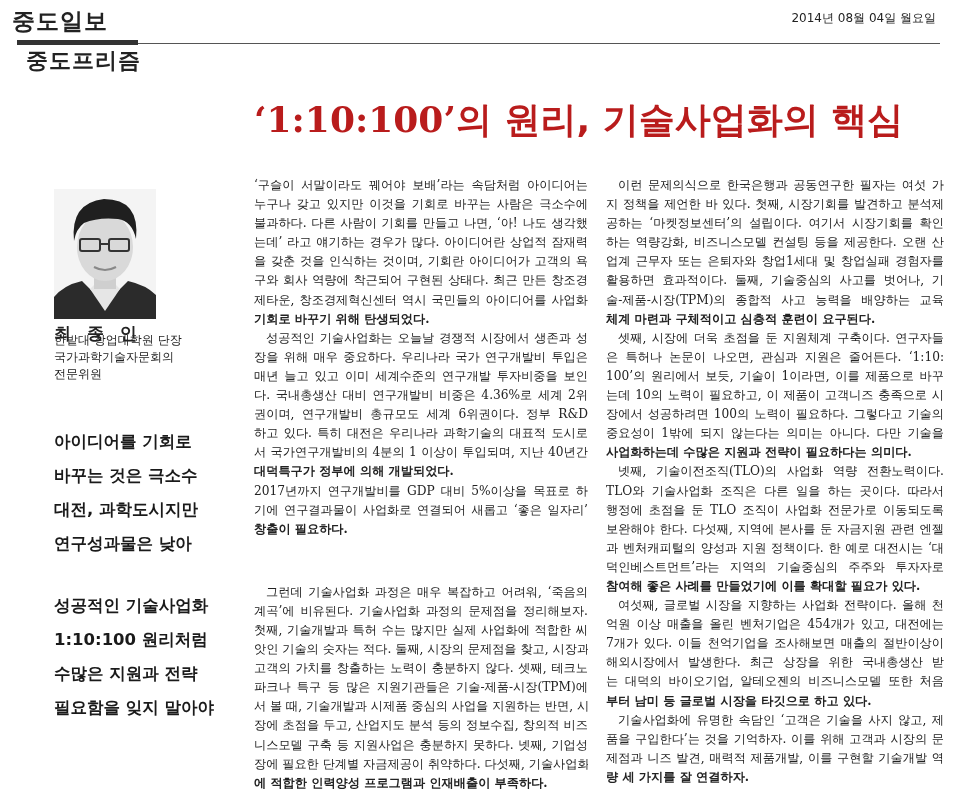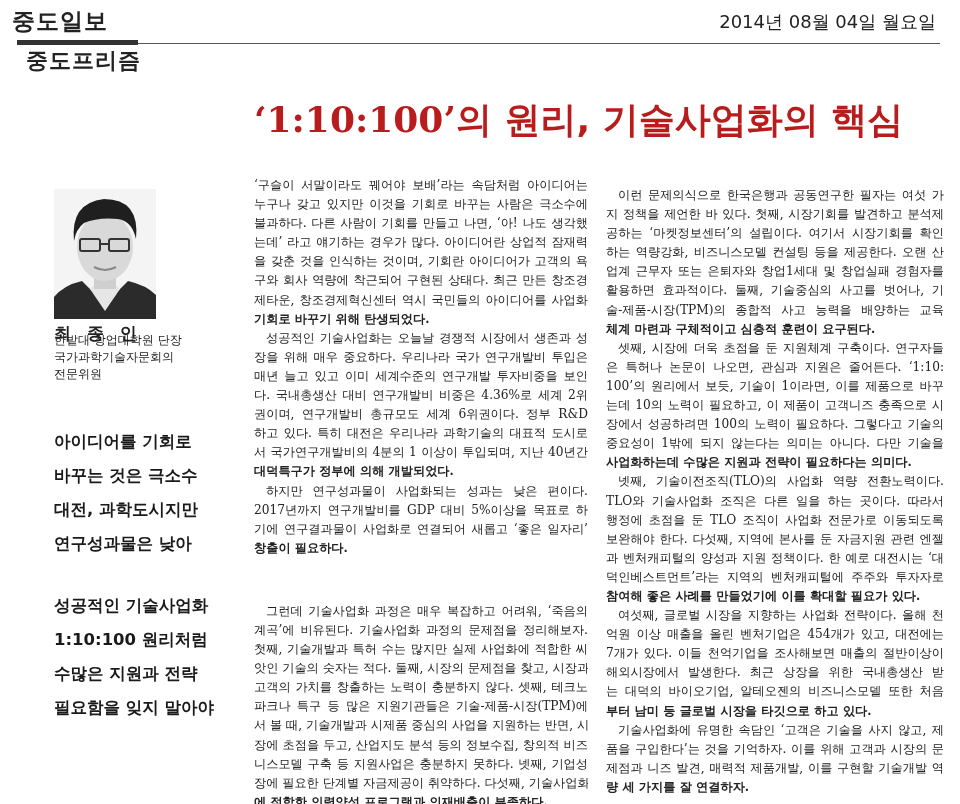--- a/index.html
+++ b/index.html
@@ -1,19 +1,19 @@
 <!DOCTYPE html>
 <html><head>
 <meta charset="utf-8">
 <style>
   html, body { margin:0; padding:0; background:#ffffff; }
   body { width:960px; height:804px; position:relative; overflow:hidden; color:#1a1a1a;
          font-family:"DejaVu Sans", sans-serif; }
   .masthead { position:absolute; left:12px; top:6px; font-size:23px; font-weight:bold; letter-spacing:1px; color:#222; }
-  .date { position:absolute; right:24px; top:10px; font-size:18px; color:#222; letter-spacing:0px; }
+  .date { position:absolute; right:24px; top:10px; font-size:12px; color:#222; letter-spacing:0px; }
   .rule-thin { position:absolute; left:17px; right:20px; top:43px; height:1px; background:#555; }
   .rule-thick { position:absolute; left:17px; width:121px; top:40px; height:5px; background:#333; }
   .section { position:absolute; left:26px; top:46px; font-size:22px; font-weight:bold; color:#222; letter-spacing:1px; }
   .headline { position:absolute; left:254px; top:96px; font-size:36px; font-weight:bold; color:#b91c1c;
               font-family:"DejaVu Serif", serif; letter-spacing:0px; white-space:nowrap; }
   .headline .hl-ko { font-family:"DejaVu Sans", sans-serif; font-weight:bold; }
   .photo { position:absolute; left:54px; top:189px; width:102px; height:130px; background:#f3f3f3; overflow:hidden; }
   .author-name { position:absolute; left:54px; top:322px; font-size:17px; font-weight:bold; letter-spacing:5px; color:#222; }
   .author-title { position:absolute; left:54px; top:332px; font-size:12px; line-height:17px; color:#222; }
   .pull { position:absolute; left:54px; font-size:16.5px; font-weight:bold; line-height:34px; color:#1a1a1a;
@@ -97,42 +97,41 @@
       <span class="line" style="padding-left: 12px;">성공적인 기술사업화는 오늘날 경쟁적 시장에서 생존과 성</span>
       <span class="line">장을 위해 매우 중요하다. 우리나라 국가 연구개발비 투입은</span>
       <span class="line">매년 늘고 있고 이미 세계수준의 연구개발 투자비중을 보인</span>
       <span class="line">다. 국내총생산 대비 연구개발비 비중은 4.36%로 세계 2위</span>
       <span class="line">권이며, 연구개발비 총규모도 세계 6위권이다. 정부 R&amp;D</span>
       <span class="line">하고 있다. 특히 대전은 우리나라 과학기술의 대표적 도시로</span>
       <span class="line">서 국가연구개발비의 4분의 1 이상이 투입되며, 지난 40년간</span>
       <span class="line last">대덕특구가 정부에 의해 개발되었다.</span>
     </p>
     <p>
-      <span class="line" style="padding-left: 12px;">하지만 연구성과물이 사업화되는 성과는 낮은 편이다.</span>
       <span class="line">2017년까지 연구개발비를 GDP 대비 5%이상을 목표로 하</span>
       <span class="line">기에 연구결과물이 사업화로 연결되어 새롭고 ‘좋은 일자리’</span>
       <span class="line last">창출이 필요하다.</span>
     </p>
     <p>
       <span class="line" style="padding-left: 12px; margin-top: 44px;">그런데 기술사업화 과정은 매우 복잡하고 어려워, ‘죽음의</span>
       <span class="line">계곡’에 비유된다. 기술사업화 과정의 문제점을 정리해보자.</span>
       <span class="line">첫째, 기술개발과 특허 수는 많지만 실제 사업화에 적합한 씨</span>
       <span class="line">앗인 기술의 숫자는 적다. 둘째, 시장의 문제점을 찾고, 시장과</span>
       <span class="line">고객의 가치를 창출하는 노력이 충분하지 않다. 셋째, 테크노</span>
       <span class="line">파크나 특구 등 많은 지원기관들은 기술-제품-시장(TPM)에</span>
       <span class="line">서 볼 때, 기술개발과 시제품 중심의 사업을 지원하는 반면, 시</span>
       <span class="line">장에 초점을 두고, 산업지도 분석 등의 정보수집, 창의적 비즈</span>
       <span class="line">니스모델 구축 등 지원사업은 충분하지 못하다. 넷째, 기업성</span>
       <span class="line">장에 필요한 단계별 자금제공이 취약하다. 다섯째, 기술사업화</span>
       <span class="line last">에 적합한 인력양성 프로그램과 인재배출이 부족하다.</span>
     </p>
   </div>
 <div class="col col2" id="col-1">
     <p>
-      <span class="line" style="padding-left: 12px; margin-top: 10px;">이런 문제의식으로 한국은행과 공동연구한 필자는 여섯 가</span>
+      <span class="line" style="padding-left: 12px;">이런 문제의식으로 한국은행과 공동연구한 필자는 여섯 가</span>
       <span class="line">지 정책을 제언한 바 있다. 첫째, 시장기회를 발견하고 분석제</span>
       <span class="line">공하는 ‘마켓정보센터’의 설립이다. 여기서 시장기회를 확인</span>
       <span class="line">하는 역량강화, 비즈니스모델 컨설팅 등을 제공한다. 오랜 산</span>
       <span class="line">업계 근무자 또는 은퇴자와 창업1세대 및 창업실패 경험자를</span>
       <span class="line">활용하면 효과적이다. 둘째, 기술중심의 사고를 벗어나, 기</span>
       <span class="line">술-제품-시장(TPM)의 종합적 사고 능력을 배양하는 교육</span>
       <span class="line last">체계 마련과 구체적이고 심층적 훈련이 요구된다.</span>
     </p>
     <p>
       <span class="line" style="padding-left: 12px;">셋째, 시장에 더욱 초점을 둔 지원체계 구축이다. 연구자들</span>
@@ -142,21 +141,21 @@
       <span class="line">장에서 성공하려면 100의 노력이 필요하다. 그렇다고 기술의</span>
       <span class="line">중요성이 1밖에 되지 않는다는 의미는 아니다. 다만 기술을</span>
       <span class="line last">사업화하는데 수많은 지원과 전략이 필요하다는 의미다.</span>
     </p>
     <p>
       <span class="line" style="padding-left: 12px;">넷째, 기술이전조직(TLO)의 사업화 역량 전환노력이다.</span>
       <span class="line">TLO와 기술사업화 조직은 다른 일을 하는 곳이다. 따라서</span>
       <span class="line">행정에 초점을 둔 TLO 조직이 사업화 전문가로 이동되도록</span>
       <span class="line">보완해야 한다. 다섯째, 지역에 본사를 둔 자금지원 관련 엔젤</span>
       <span class="line">과 벤처캐피털의 양성과 지원 정책이다. 한 예로 대전시는 ‘대</span>
-      <span class="line">덕인베스트먼트’라는 지역의 벤처캐피털에 주주와 투자자로</span>
+      <span class="line">덕인베스트먼트’라는 지역의 기술중심의 주주와 투자자로</span>
       <span class="line last">참여해 좋은 사례를 만들었기에 이를 확대할 필요가 있다.</span>
     </p>
     <p>
       <span class="line" style="padding-left: 12px;">여섯째, 글로벌 시장을 지향하는 사업화 전략이다. 올해 천</span>
       <span class="line">억원 이상 매출을 올린 벤처기업은 454개가 있고, 대전에는</span>
       <span class="line">7개가 있다. 이들 천억기업을 조사해보면 매출의 절반이상이</span>
       <span class="line">해외시장에서 발생한다. 최근 상장을 위한 국내총생산 받</span>
       <span class="line">는 대덕의 바이오기업, 알테오젠의 비즈니스모델 또한 처음</span>
       <span class="line last">부터 남미 등 글로벌 시장을 타깃으로 하고 있다.</span>
     </p>

